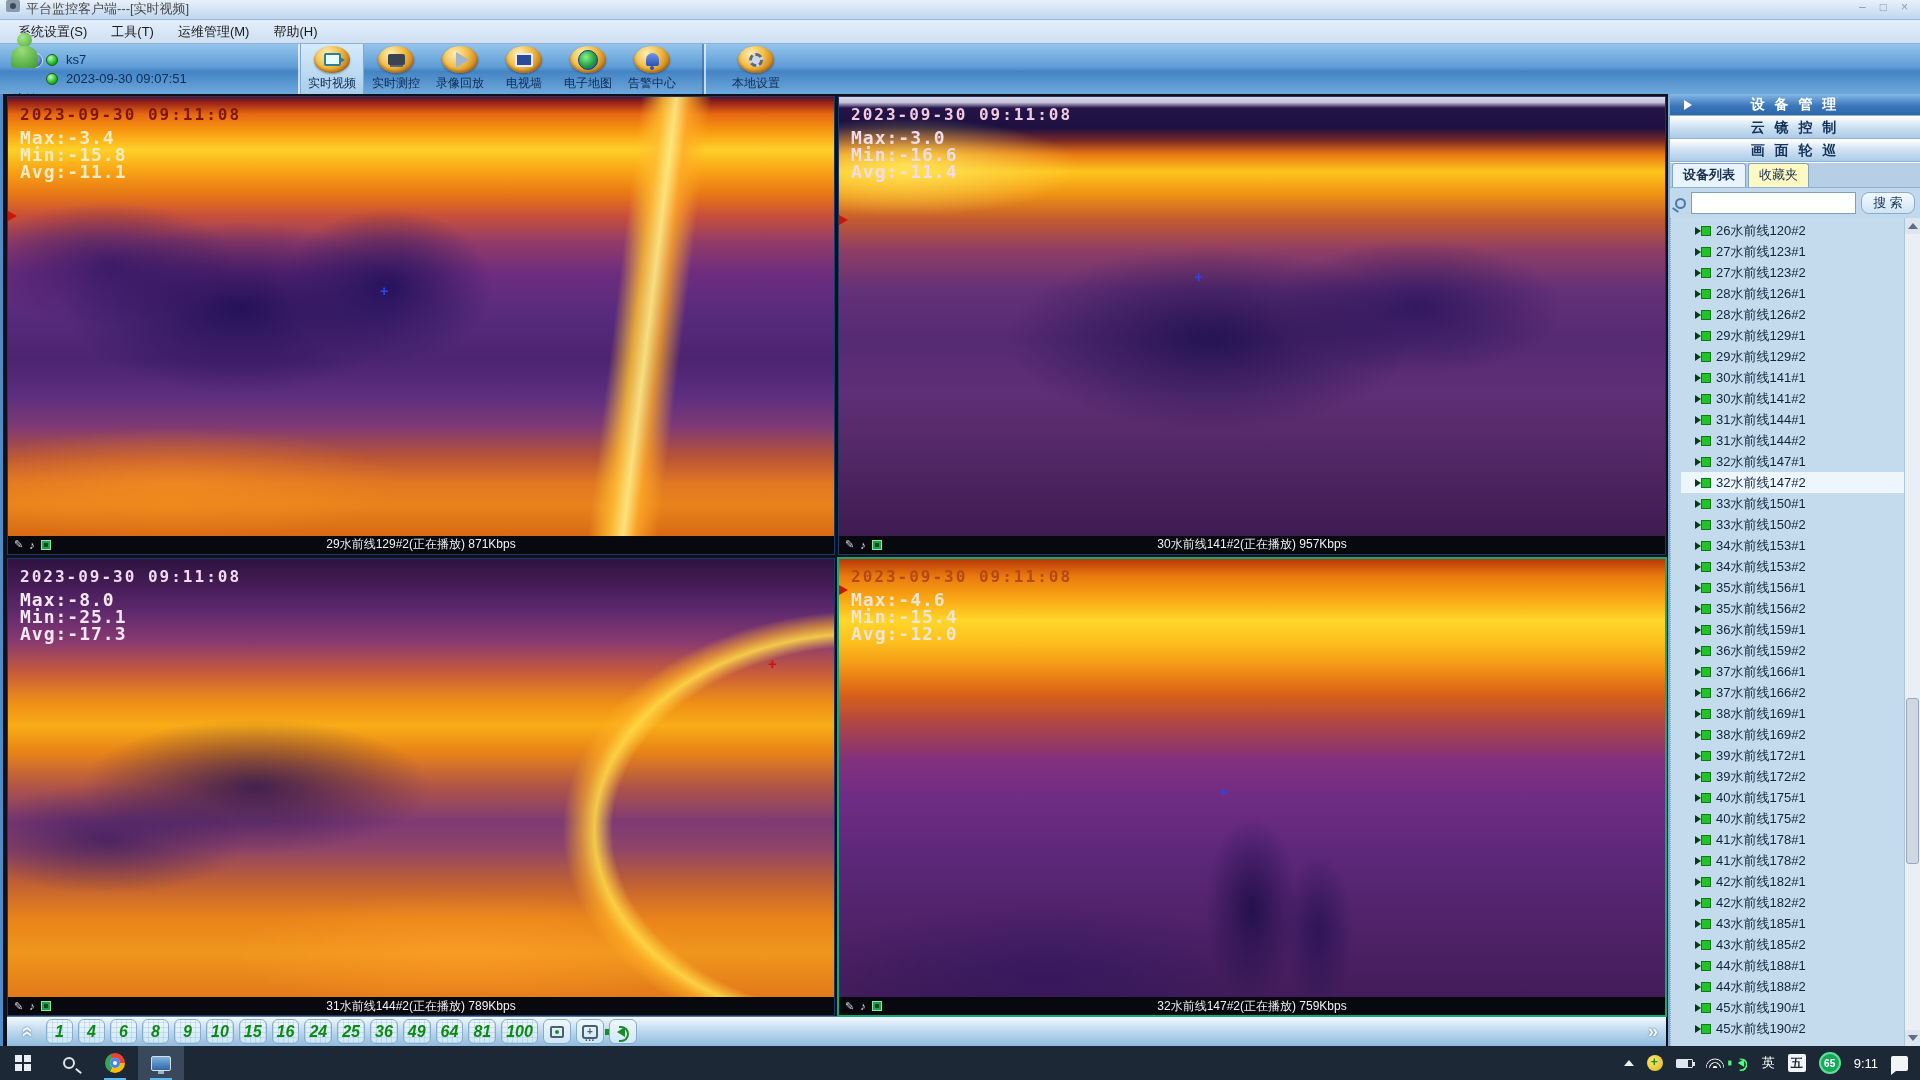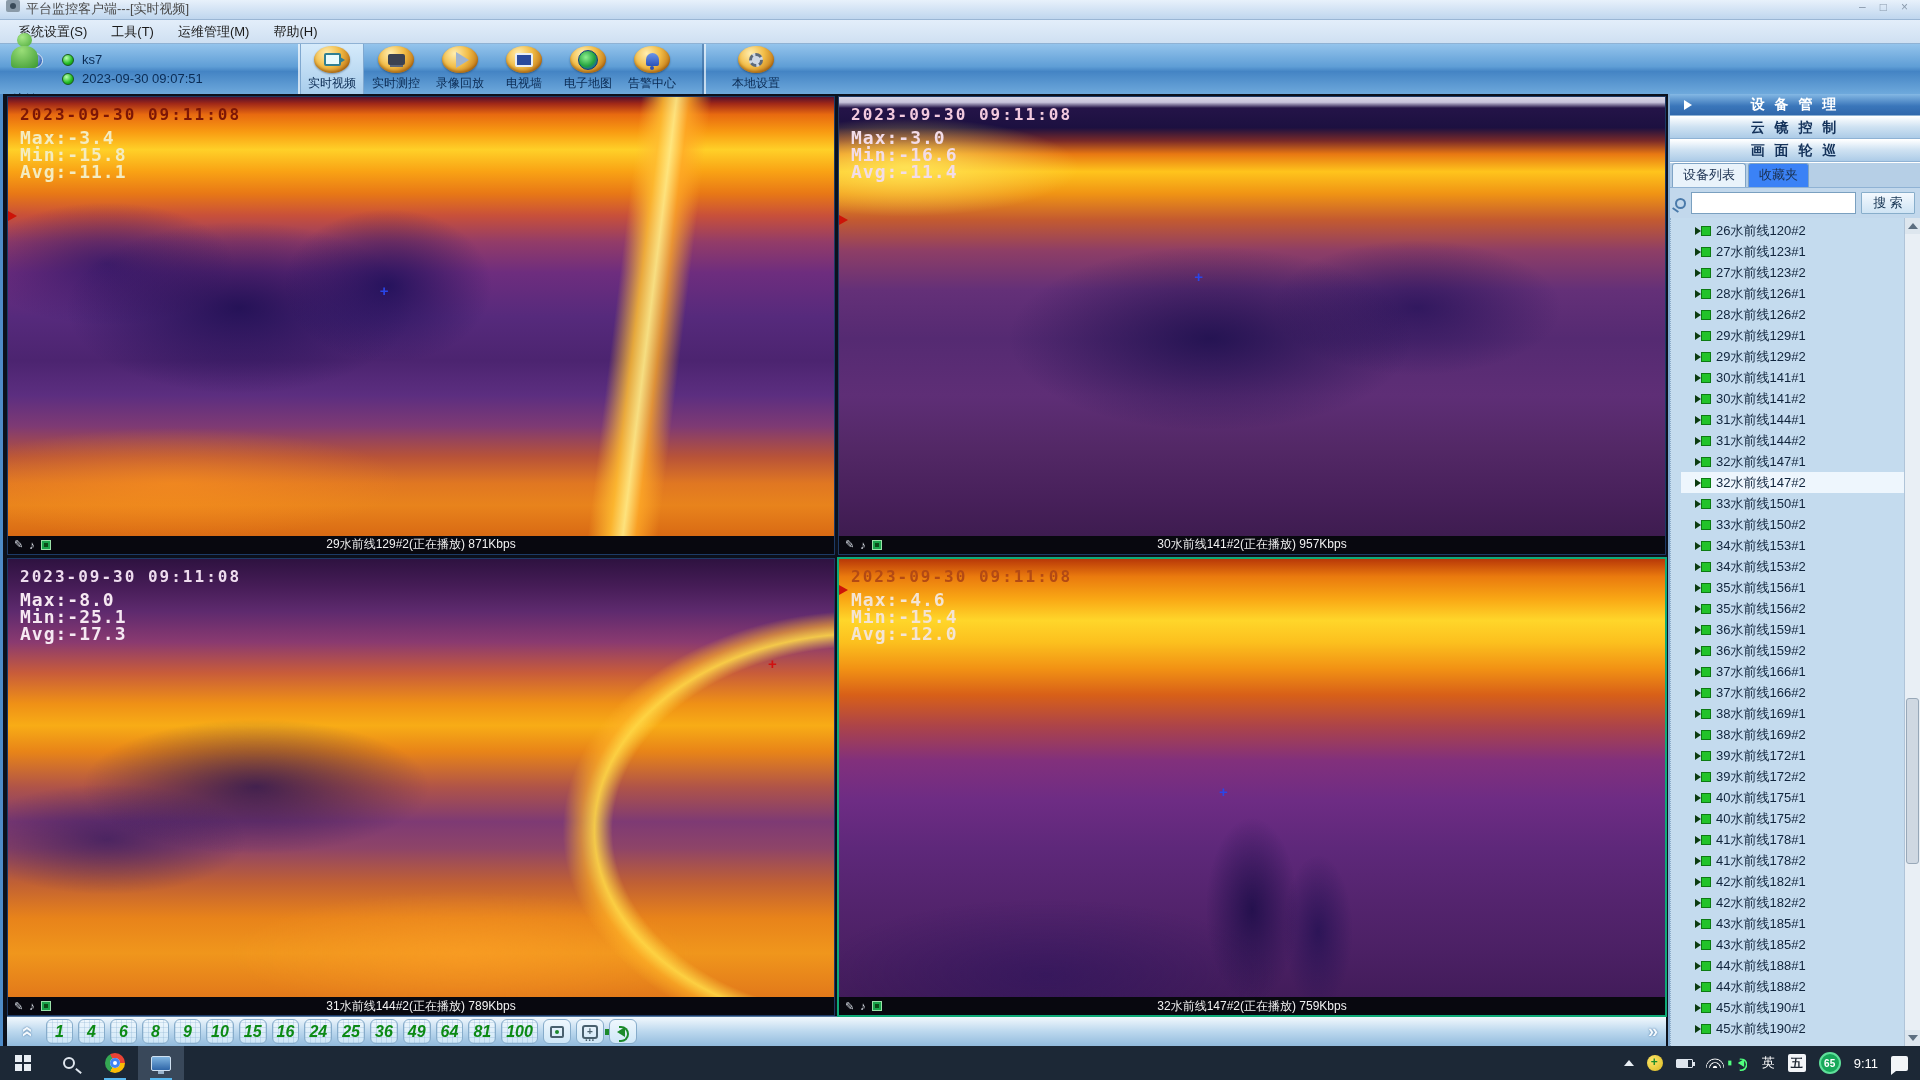--- a/index.html
+++ b/index.html
@@ -19,21 +19,21 @@
 
   
   .menubar { height:24px; background:linear-gradient(180deg,#e3eefa,#cfe0f2);
     display:flex; align-items:center; gap:4px; padding:0 8px; font-size:13px; color:#1a1a1a;
     border-bottom:1px solid #8fb2d4; }
   .menu-item { padding:2px 10px; }
 
   
   .toolbar { height:50px; background:linear-gradient(180deg,#94c4ec 0%,#5f9ed6 45%,#4484c4 55%,#6ea9dc 100%);
     display:flex; align-items:stretch; }
-  .user-seg { width:300px; display:flex; align-items:center; padding:2px 8px; gap:20px;
+  .user-seg { width:300px; display:flex; align-items:center; padding:2px 8px; gap:4px;
     border-right:2px solid rgba(255,255,255,.7); box-shadow:2px 0 0 rgba(40,80,130,.4); }
   .avatar { width:34px; height:40px; position:relative; }
   .avatar::before { content:""; position:absolute; left:9px; top:2px; width:15px; height:14px;
     border-radius:50%; background:radial-gradient(circle at 35% 30%,#a8e888,#4aa838); }
   .avatar::after { content:""; position:absolute; left:3px; top:15px; width:27px; height:22px;
     border-radius:12px 12px 4px 4px; background:radial-gradient(circle at 40% 20%,#9ade78,#3a9830); }
   .globe-chip { position:absolute; margin-left:20px; margin-top:22px; width:15px; height:15px; border-radius:50%;
     background:radial-gradient(circle at 35% 35%,#cfe8ff,#3a6aba 70%,#1a3a7a); border:1px solid #dfe9f5; }
   .user-col { display:flex; flex-direction:column; justify-content:center; font-size:12px; color:#0b2c55; }
   .logout-label { text-align:center; margin-top:20px; }
@@ -149,29 +149,29 @@
   .sidebar { flex:1; background:#c2d8ec; border-left:2px solid #7fa8d0; display:flex; flex-direction:column; }
   .side-section { height:23px; display:flex; align-items:center; justify-content:center;
     font-size:14px; font-weight:bold; letter-spacing:3px; position:relative;
     background:linear-gradient(180deg,#fdfeff,#cfe2f2 45%,#a9c9e6); color:#14325a;
     border-bottom:1px solid #fff; box-shadow:inset 0 -1px 0 #8fb2d4; }
   .side-section.active { background:linear-gradient(180deg,#84b8e4,#3a76ba 55%,#2f66aa); color:#fff; }
   .sec-arrow { position:absolute; left:14px; width:0; height:0;
     border-left:8px solid #fff; border-top:5px solid transparent; border-bottom:5px solid transparent; }
   .tabs { height:25px; background:#b6cfe6; display:flex; align-items:flex-end; padding:3px 2px 0 2px; gap:2px;
     border-bottom:1px solid #8fb2d4; }
-  .tab { font-size:13px; color:#1a3050; padding:2px 10px 3px; background:#3b82f6;
+  .tab { font-size:13px; color:#1a3050; padding:2px 10px 3px; background:#fef9c3;
     border:1px solid #7fa4c6; border-bottom:none; border-radius:3px 3px 0 0; }
-  .tab.active { background:#e9f3fb; font-weight:normal; }
+  .tab.active { background:#e9f3fb; font-weight:bold; }
   .search-row { height:30px; display:flex; align-items:center; gap:5px; padding:0 5px; background:#c2d8ec; }
   .mag { width:11px; height:11px; border:2px solid #4a7aaa; border-radius:50%; position:relative; flex:none; }
   .mag::after { content:""; position:absolute; left:-5px; top:9px; width:7px; height:2px; background:#4a7aaa; transform:rotate(35deg); }
   .search-input { flex:1; height:22px; border:1px solid #7aa0c0; background:#fff; font-size:12px; padding:0 4px; }
   .search-btn { width:54px; height:22px; font-size:13px; color:#12304f;
-    background:linear-gradient(180deg,#f4f9fe,#cfe4f4); border:1px solid #88aecb; border-radius:1px; }
+    background:linear-gradient(180deg,#f4f9fe,#cfe4f4); border:1px solid #88aecb; border-radius:8px; }
   .dev-wrap { flex:1; position:relative; background:#c4dbee; overflow:hidden;
     border-left:1px dotted #8aaac8; }
   .dev-list { position:absolute; left:10px; right:16px; top:2px; }
   .dev-item { height:21px; display:flex; align-items:center; gap:5px; padding-left:14px;
     font-size:13px; color:#10243c; white-space:nowrap; }
   .dev-item.selected { background:#eef6fd; }
   .cam-icon { flex:none; display:flex; align-items:center; }
   .cam-icon b { width:0; height:0; border-left:6px solid #0b3b10; border-top:4px solid transparent; border-bottom:4px solid transparent; }
   .cam-icon i { width:10px; height:10px; background:#22c32a; border:1px solid #0e7a14; display:block; }
   .vscroll { position:absolute; right:0; top:0; bottom:0; width:16px; background:#e9eff5; border-left:1px solid #b0c4d8; }

